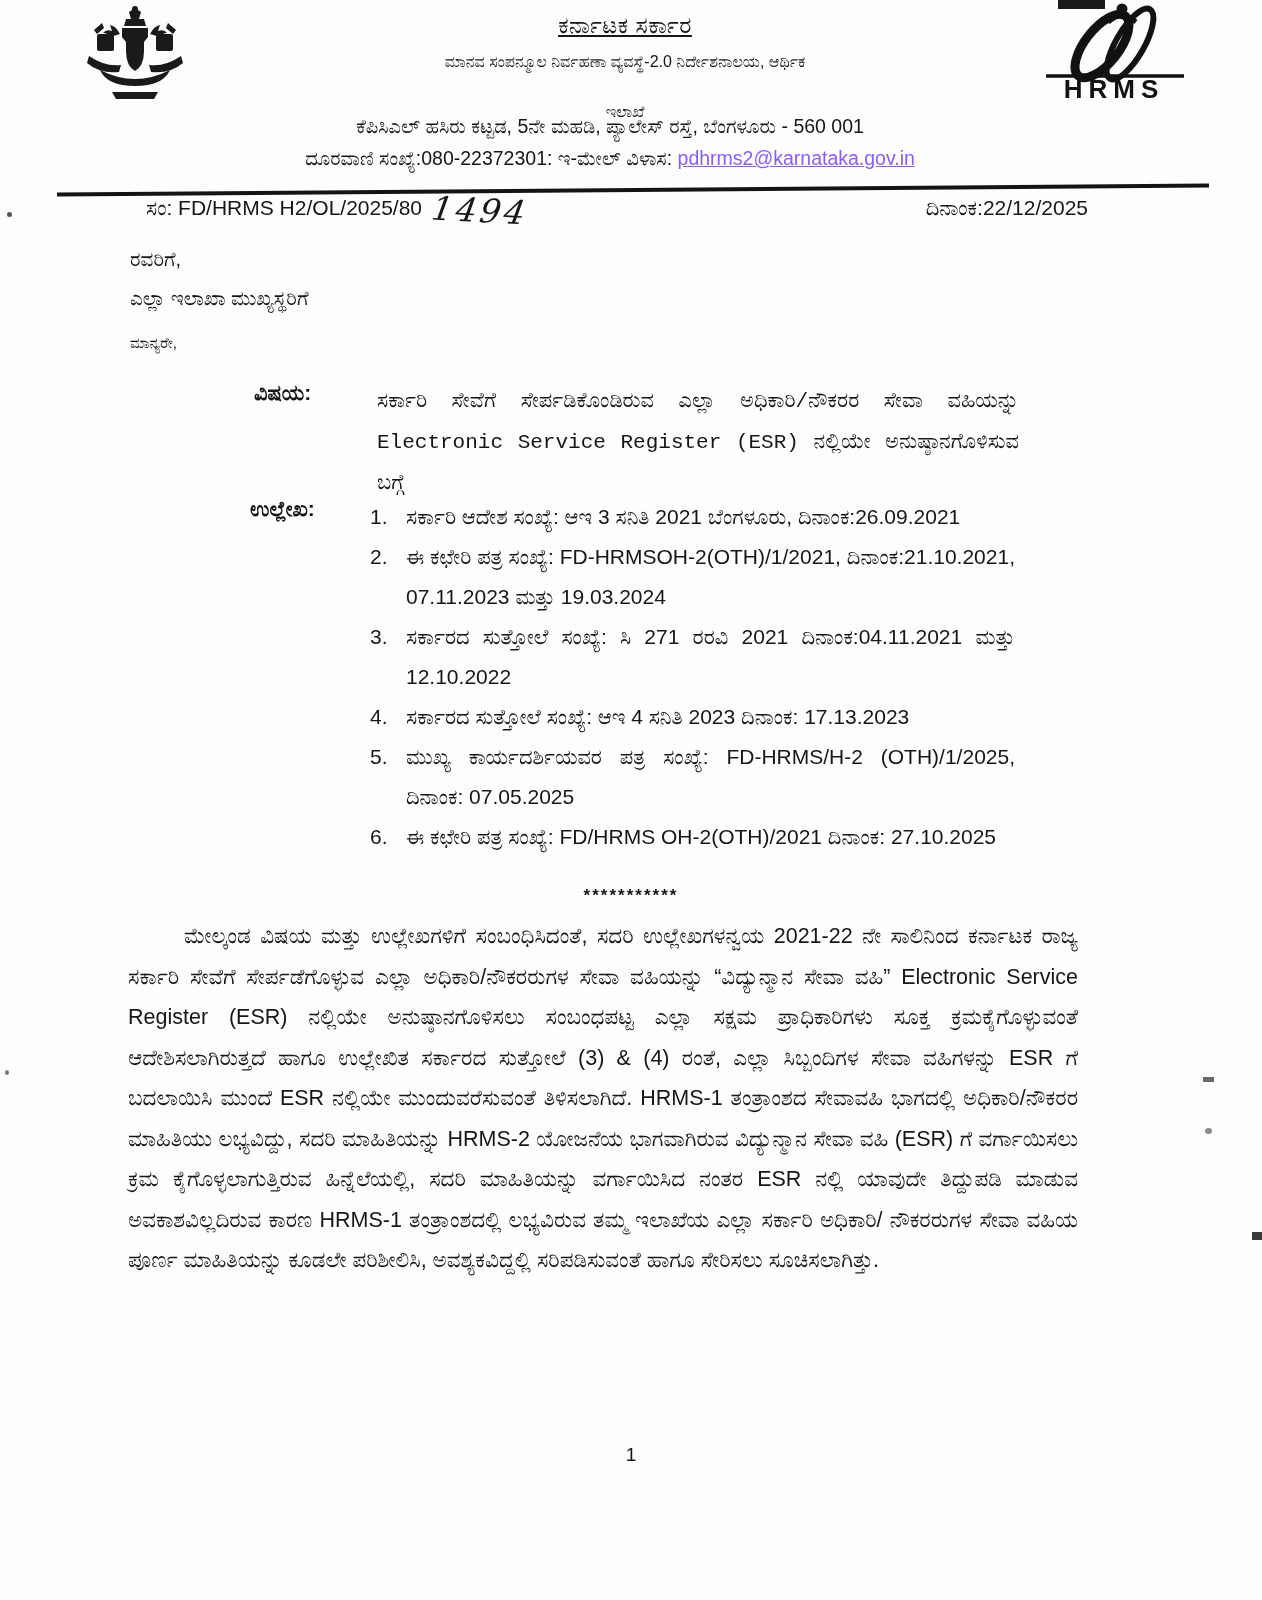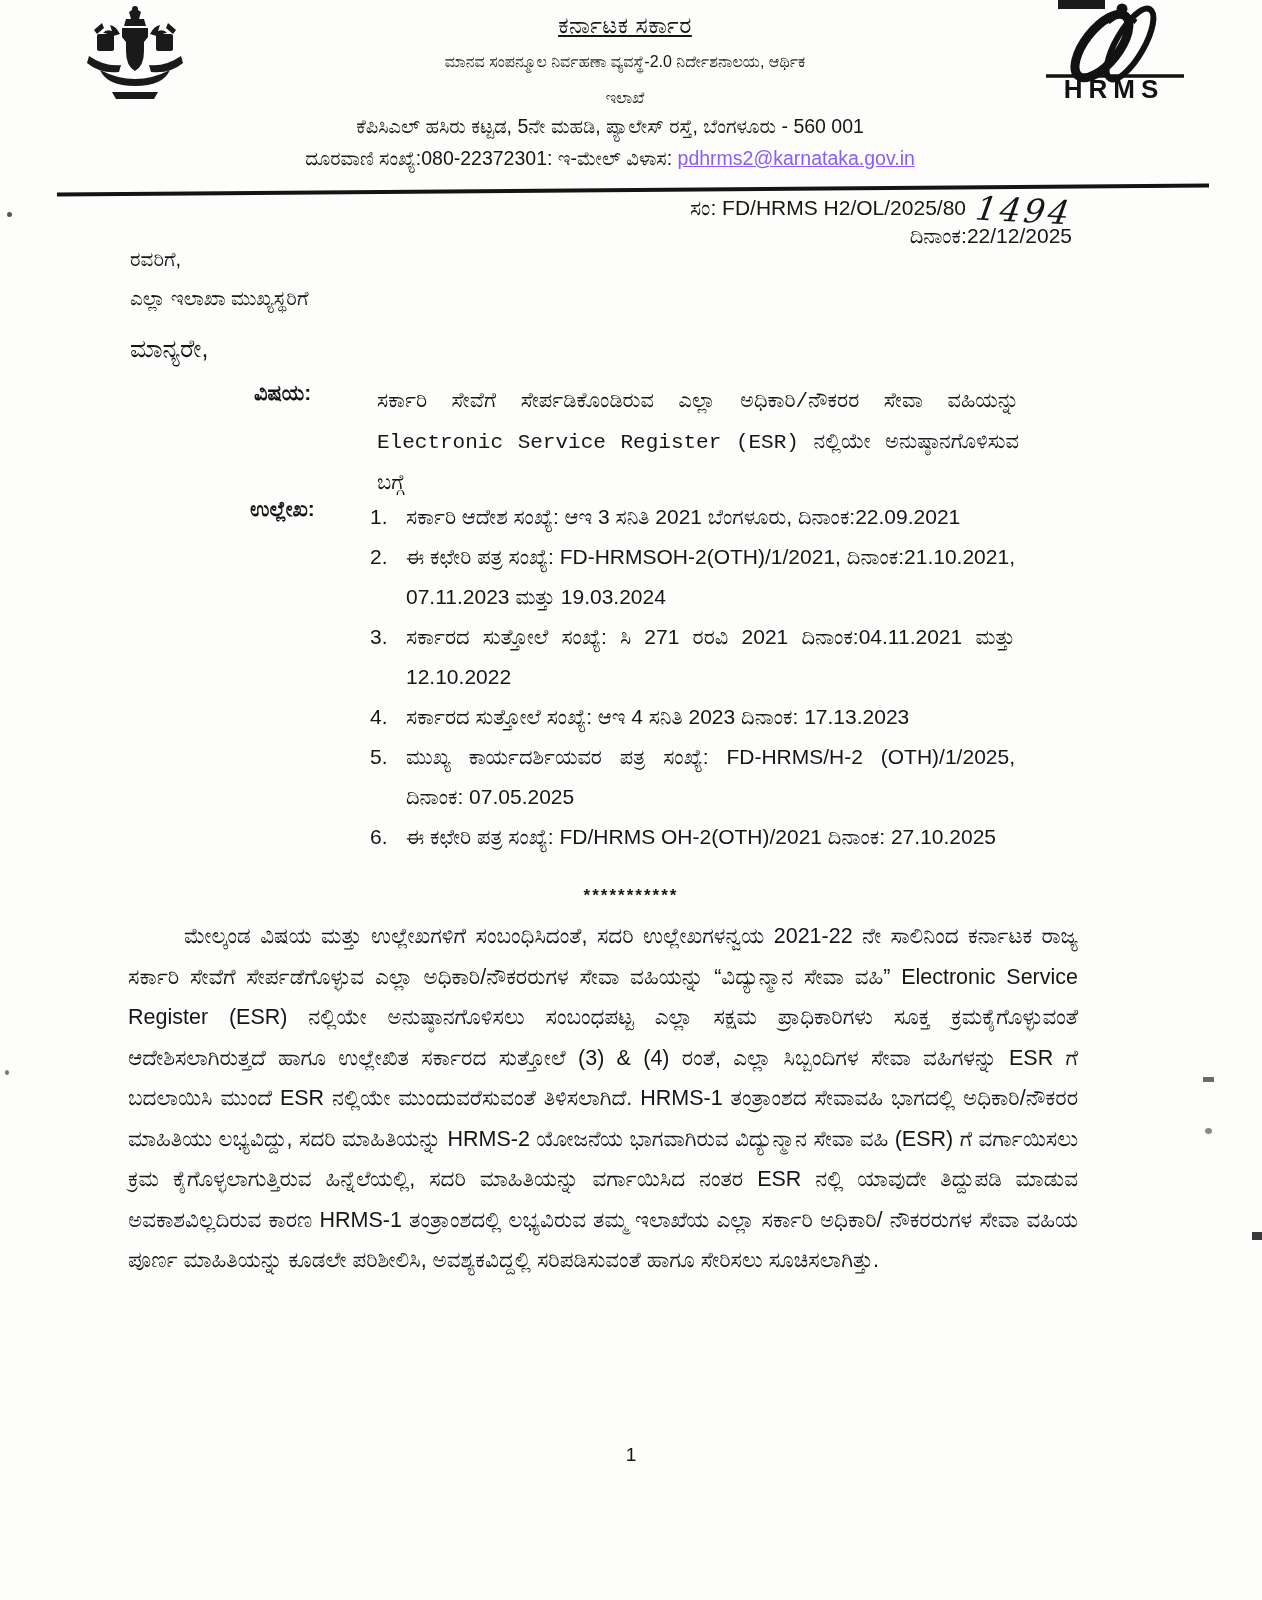--- a/index.html
+++ b/index.html
@@ -25,35 +25,34 @@
     position:absolute; left:120px; top:110px; width:980px;
     text-align:center; font-size:19.5px; line-height:32px;
   }
   .email-link { text-decoration:underline; color:#8b5cf6; }
   .divider {
     position:absolute; left:57px; top:188px; width:1152px; height:4px;
     background:#141414; transform:rotate(-0.45deg);
   }
   
   .ref-row {
-    position:absolute; left:130px; top:196px; width:942px;
-    display:flex; justify-content:space-between; align-items:flex-end;
+    position:absolute; left:146px; top:196px; width:942px;
+    display:flex; justify-content:space-between; align-items:flex-start;
     font-size:21px;
-    flex-direction:column;
   }
   .ref-left { display:flex; align-items:flex-start; gap:10px; }
   .handwritten {
     font-family:"DejaVu Serif", serif;
     font-style:italic; font-size:33px; line-height:26px;
     letter-spacing:3px; transform:rotate(3deg) skewX(-6deg);
     display:inline-block; margin-top:2px;
   }
   
   .to-block { position:absolute; left:130px; top:240px; font-size:20px; line-height:39px; }
-  .greeting { position:absolute; left:130px; top:334px; font-size:25px;text-align:right; }
+  .greeting { position:absolute; left:130px; top:334px; font-size:15px;text-align:right; }
   
   .subject-label { position:absolute; left:254px; top:381px; font-size:21px; font-weight:bold; }
   .subject-text {
     position:absolute; left:377px; top:381px; width:642px;
     font-size:21px; line-height:41px; text-align:justify;font-family:Liberation Mono, monospace;
   }
   
   .refs-label { position:absolute; left:250px; top:497px; font-size:21px; font-weight:bold; }
   .refs-list {
     position:absolute; left:370px; top:497px; width:645px;
@@ -123,21 +122,21 @@
       <path d="M70 22 l14 -10 14 10" stroke-width="5"></path>
     </g>
     <circle cx="84" cy="9" r="5.5" fill="#121212"></circle>
     <line x1="8" y1="76" x2="146" y2="76" stroke="#121212" stroke-width="3.5"></line>
     <text x="76" y="98" text-anchor="middle" font-family="Liberation Sans, sans-serif" font-size="26" font-weight="bold" letter-spacing="6" fill="#121212">HRMS</text>
   </svg>
 
   <div class="header-center">
     <div class="gov-title">ಕರ್ನಾಟಕ ಸರ್ಕಾರ</div>
     <div class="dept-line">ಮಾನವ ಸಂಪನ್ಮೂಲ ನಿರ್ವಹಣಾ ವ್ಯವಸ್ಥೆ-2.0 ನಿರ್ದೇಶನಾಲಯ, ಆರ್ಥಿಕ</div>
-    <div class="dept-line" style="margin-top:6px;">ಇಲಾಖೆ</div>
+    <div class="dept-line" style="margin-top:20px;">ಇಲಾಖೆ</div>
   </div>
 
   <div class="address-block">
     <div>ಕೆಪಿಸಿಎಲ್ ಹಸಿರು ಕಟ್ಟಡ, 5ನೇ ಮಹಡಿ, ಪ್ಯಾಲೇಸ್ ರಸ್ತೆ, ಬೆಂಗಳೂರು - 560 001</div>
     <div><span>ದೂರವಾಣಿ ಸಂಖ್ಯೆ:080-22372301: ಇ-ಮೇಲ್ ವಿಳಾಸ: </span><a class="email-link" href="#">pdhrms2@karnataka.gov.in</a></div>
   </div>
 
   <div class="divider"></div>
 
   <div class="ref-row">
@@ -152,21 +151,21 @@
     <div>ರವರಿಗೆ,</div>
     <div>ಎಲ್ಲಾ ಇಲಾಖಾ ಮುಖ್ಯಸ್ಥರಿಗೆ</div>
   </div>
   <div class="greeting">ಮಾನ್ಯರೇ,</div>
 
   <div class="subject-label">ವಿಷಯ:</div>
   <div class="subject-text">ಸರ್ಕಾರಿ ಸೇವೆಗೆ ಸೇರ್ಪಡಿಕೊಂಡಿರುವ ಎಲ್ಲಾ ಅಧಿಕಾರಿ/ನೌಕರರ ಸೇವಾ ವಹಿಯನ್ನು Electronic Service Register (ESR) ನಲ್ಲಿಯೇ ಅನುಷ್ಠಾನಗೊಳಿಸುವ ಬಗ್ಗೆ</div>
 
   <div class="refs-label">ಉಲ್ಲೇಖ:</div>
   <ol class="refs-list">
-    <li>ಸರ್ಕಾರಿ ಆದೇಶ ಸಂಖ್ಯೆ: ಆಇ 3 ಸನಿತಿ 2021 ಬೆಂಗಳೂರು, ದಿನಾಂಕ:22.09.2021</li>
+    <li>ಸರ್ಕಾರಿ ಆದೇಶ ಸಂಖ್ಯೆ: ಆಇ 3 ಸನಿತಿ 2021 ಬೆಂಗಳೂರು, ದಿನಾಂಕ:26.09.2021</li>
     <li>ಈ ಕಛೇರಿ ಪತ್ರ ಸಂಖ್ಯೆ: FD-HRMSOH-2(OTH)/1/2021, ದಿನಾಂಕ:21.10.2021, 07.11.2023 ಮತ್ತು 19.03.2024</li>
     <li>ಸರ್ಕಾರದ ಸುತ್ತೋಲೆ ಸಂಖ್ಯೆ: ಸಿ 271 ರರವಿ 2021 ದಿನಾಂಕ:04.11.2021 ಮತ್ತು 12.10.2022</li>
     <li>ಸರ್ಕಾರದ ಸುತ್ತೋಲೆ ಸಂಖ್ಯೆ: ಆಇ 4 ಸನಿತಿ 2023 ದಿನಾಂಕ: 17.13.2023</li>
     <li>ಮುಖ್ಯ ಕಾರ್ಯದರ್ಶಿಯವರ ಪತ್ರ ಸಂಖ್ಯೆ: FD-HRMS/H-2 (OTH)/1/2025, ದಿನಾಂಕ: 07.05.2025</li>
     <li>ಈ ಕಛೇರಿ ಪತ್ರ ಸಂಖ್ಯೆ: FD/HRMS OH-2(OTH)/2021 ದಿನಾಂಕ: 27.10.2025</li>
   </ol>
 
   <div class="star-sep">***********</div>
 
   <div class="body-para">ಮೇಲ್ಕಂಡ ವಿಷಯ ಮತ್ತು ಉಲ್ಲೇಖಗಳಿಗೆ ಸಂಬಂಧಿಸಿದಂತೆ, ಸದರಿ ಉಲ್ಲೇಖಗಳನ್ವಯ 2021-22 ನೇ ಸಾಲಿನಿಂದ ಕರ್ನಾಟಕ ರಾಜ್ಯ ಸರ್ಕಾರಿ ಸೇವೆಗೆ ಸೇರ್ಪಡೆಗೊಳ್ಳುವ ಎಲ್ಲಾ ಅಧಿಕಾರಿ/ನೌಕರರುಗಳ ಸೇವಾ ವಹಿಯನ್ನು “ವಿದ್ಯುನ್ಮಾನ ಸೇವಾ ವಹಿ” Electronic Service Register (ESR) ನಲ್ಲಿಯೇ ಅನುಷ್ಠಾನಗೊಳಿಸಲು ಸಂಬಂಧಪಟ್ಟ ಎಲ್ಲಾ ಸಕ್ಷಮ ಪ್ರಾಧಿಕಾರಿಗಳು ಸೂಕ್ತ ಕ್ರಮಕೈಗೊಳ್ಳುವಂತೆ ಆದೇಶಿಸಲಾಗಿರುತ್ತದೆ ಹಾಗೂ ಉಲ್ಲೇಖಿತ ಸರ್ಕಾರದ ಸುತ್ತೋಲೆ (3) &amp; (4) ರಂತೆ, ಎಲ್ಲಾ ಸಿಬ್ಬಂದಿಗಳ ಸೇವಾ ವಹಿಗಳನ್ನು ESR ಗೆ ಬದಲಾಯಿಸಿ ಮುಂದೆ ESR ನಲ್ಲಿಯೇ ಮುಂದುವರೆಸುವಂತೆ ತಿಳಿಸಲಾಗಿದೆ. HRMS-1 ತಂತ್ರಾಂಶದ ಸೇವಾವಹಿ ಭಾಗದಲ್ಲಿ ಅಧಿಕಾರಿ/ನೌಕರರ ಮಾಹಿತಿಯು ಲಭ್ಯವಿದ್ದು, ಸದರಿ ಮಾಹಿತಿಯನ್ನು HRMS-2 ಯೋಜನೆಯ ಭಾಗವಾಗಿರುವ ವಿದ್ಯುನ್ಮಾನ ಸೇವಾ ವಹಿ (ESR) ಗೆ ವರ್ಗಾಯಿಸಲು ಕ್ರಮ ಕೈಗೊಳ್ಳಲಾಗುತ್ತಿರುವ ಹಿನ್ನೆಲೆಯಲ್ಲಿ, ಸದರಿ ಮಾಹಿತಿಯನ್ನು ವರ್ಗಾಯಿಸಿದ ನಂತರ ESR ನಲ್ಲಿ ಯಾವುದೇ ತಿದ್ದುಪಡಿ ಮಾಡುವ ಅವಕಾಶವಿಲ್ಲದಿರುವ ಕಾರಣ HRMS-1 ತಂತ್ರಾಂಶದಲ್ಲಿ ಲಭ್ಯವಿರುವ ತಮ್ಮ ಇಲಾಖೆಯ ಎಲ್ಲಾ ಸರ್ಕಾರಿ ಅಧಿಕಾರಿ/ ನೌಕರರುಗಳ ಸೇವಾ ವಹಿಯ ಪೂರ್ಣ ಮಾಹಿತಿಯನ್ನು ಕೂಡಲೇ ಪರಿಶೀಲಿಸಿ, ಅವಶ್ಯಕವಿದ್ದಲ್ಲಿ ಸರಿಪಡಿಸುವಂತೆ ಹಾಗೂ ಸೇರಿಸಲು ಸೂಚಿಸಲಾಗಿತ್ತು.</div>

